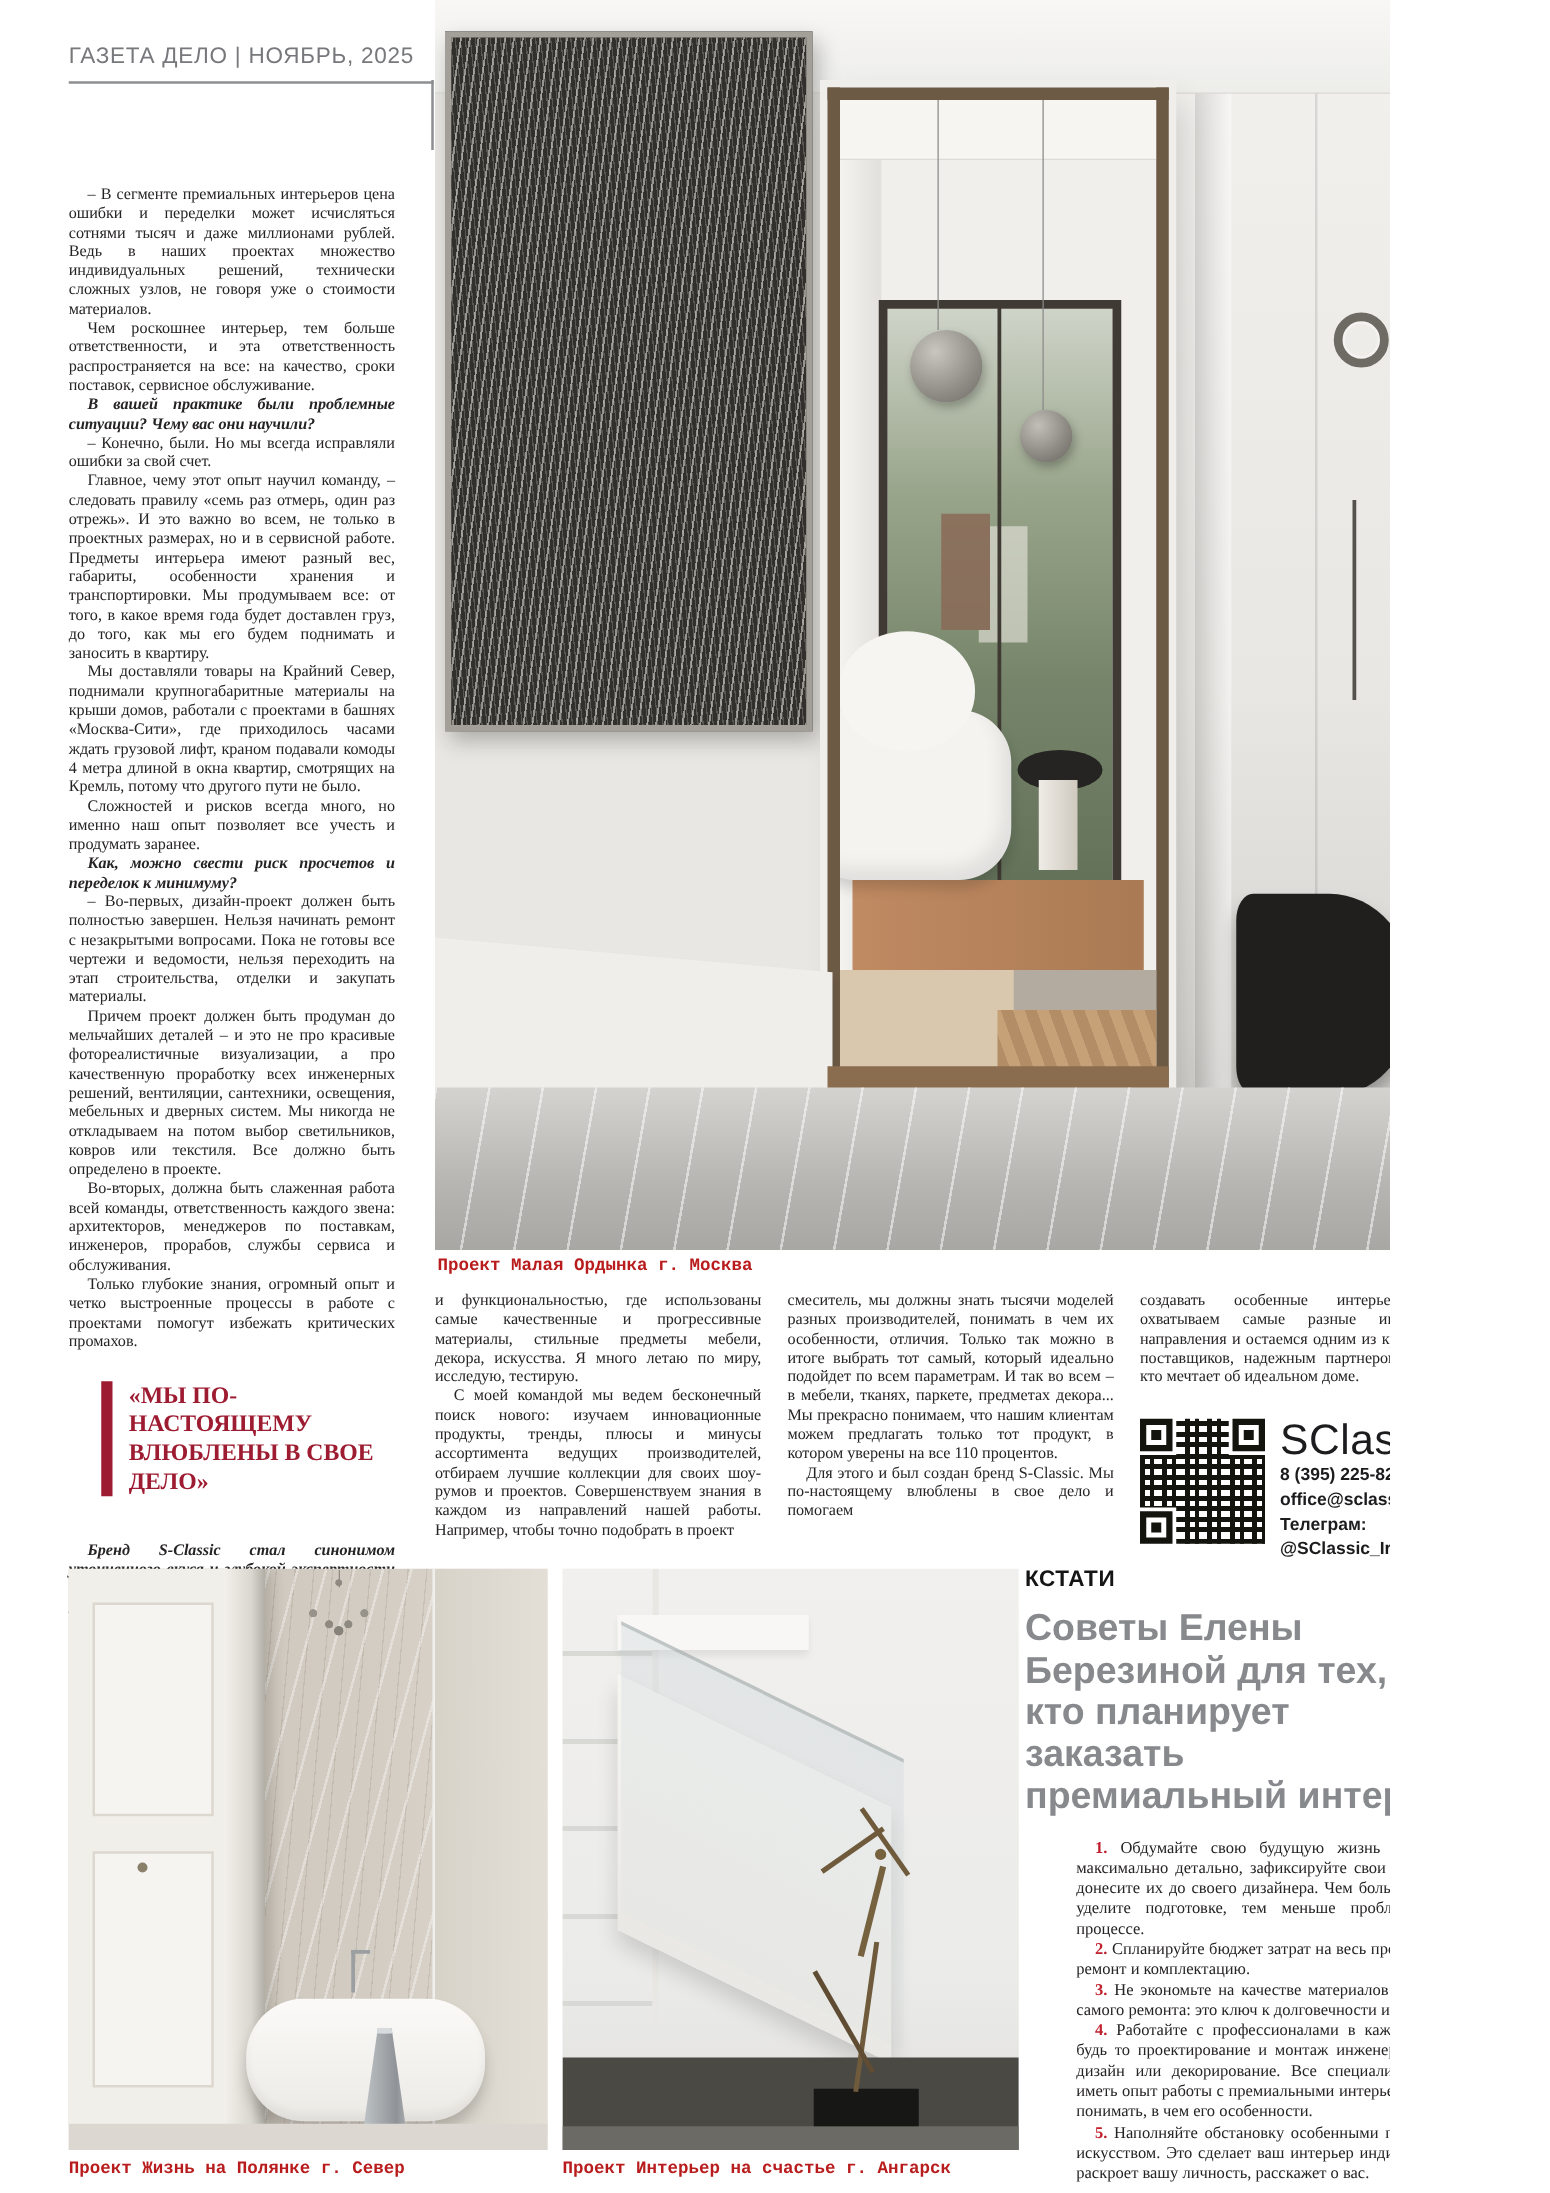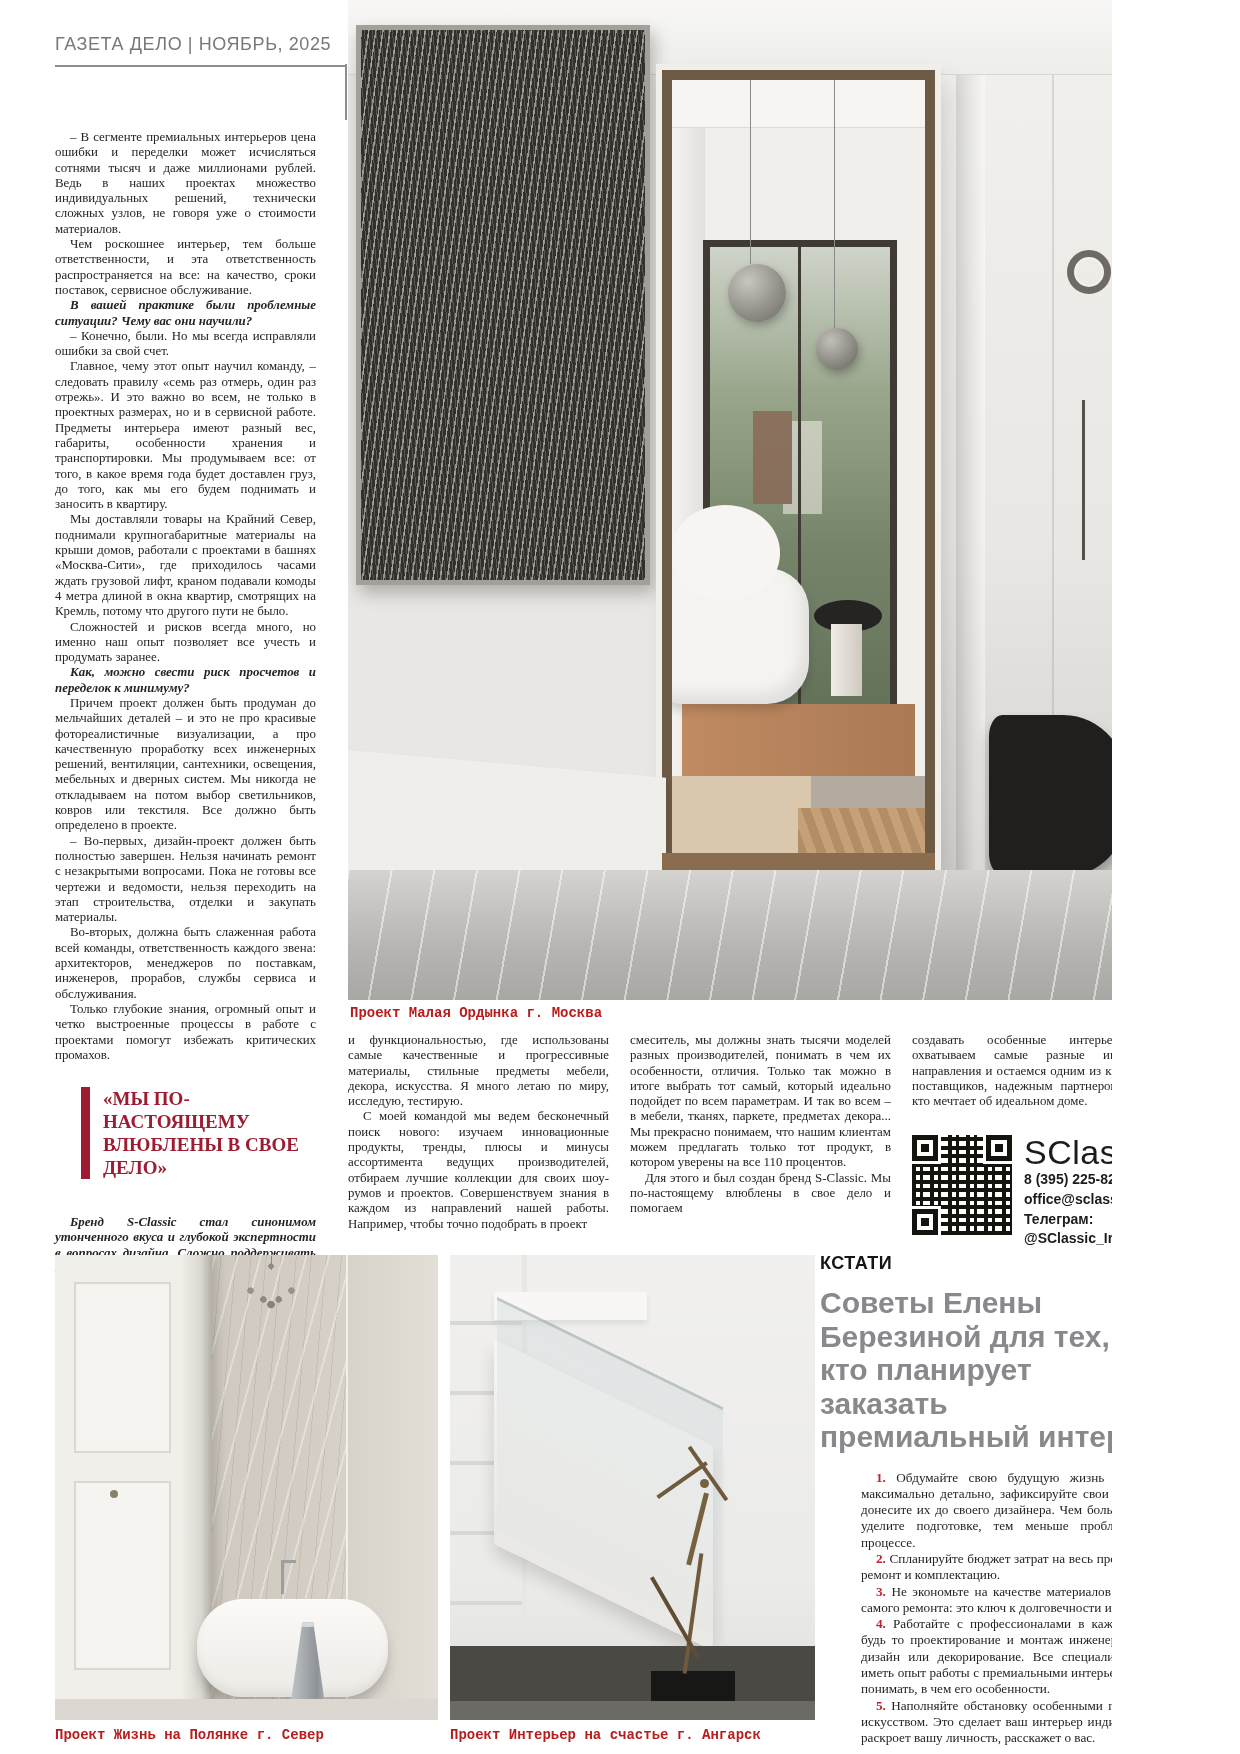--- a/index.html
+++ b/index.html
@@ -15,21 +15,21 @@
         font-family:"Liberation Serif",serif;color:var(--text-ink);}
 
   
   .masthead-title{position:absolute;left:55px;top:34px;width:292px;padding-bottom:10px;
         border-bottom:2px solid #8d8e90;font-family:"Liberation Sans",sans-serif;
         font-size:18px;letter-spacing:.6px;color:var(--masthead-gray);white-space:nowrap;}
   .masthead-tick{position:absolute;left:345px;top:64px;width:2px;height:56px;background:#8d8e90;}
 
   
   .col{position:absolute;}
-  .col-1{left:55px;top:130px;width:261px;}
+  .col-1{left:55px;top:148px;width:261px;}
   .col-a{left:348px;top:1033px;width:261px;}
   .col-b{left:630px;top:1033px;width:261px;}
   .col-c{left:912px;top:1033px;width:262px;}
   .para{font-size:12.9px;line-height:15.3px;text-align:justify;text-indent:15px;
         hyphens:auto;-webkit-hyphens:auto;}
   .para.question{font-weight:bold;font-style:italic;}
   .para.continuation{text-indent:0;}
 
   .pullquote{margin:24px 0 36px 26px;border-left:9px solid var(--accent-red);
         padding-left:13px;font-weight:bold;font-size:19px;line-height:23px;
@@ -217,22 +217,22 @@
   <section class="col col-1">
     <div>
         <p class="para normal">– В сегменте премиальных интерьеров цена ошибки и переделки может исчисляться сотнями тысяч и даже миллионами рублей. Ведь в наших проектах множество индивидуальных решений, технически сложных узлов, не говоря уже о стоимости материалов.</p>
         <p class="para normal">Чем роскошнее интерьер, тем больше ответственности, и эта ответственность распространяется на все: на качество, сроки поставок, сервисное обслуживание.</p>
         <p class="para question">В вашей практике были проблемные ситуации? Чему вас они научили?</p>
         <p class="para normal">– Конечно, были. Но мы всегда исправляли ошибки за свой счет.</p>
         <p class="para normal">Главное, чему этот опыт научил команду, – следовать правилу «семь раз отмерь, один раз отрежь». И это важно во всем, не только в проектных размерах, но и в сервисной работе. Предметы интерьера имеют разный вес, габариты, особенности хранения и транспортировки. Мы продумываем все: от того, в какое время года будет доставлен груз, до того, как мы его будем поднимать и заносить в квартиру.</p>
         <p class="para normal">Мы доставляли товары на Крайний Север, поднимали крупногабаритные материалы на крыши домов, работали с проектами в башнях «Москва-Сити», где приходилось часами ждать грузовой лифт, краном подавали комоды 4 метра длиной в окна квартир, смотрящих на Кремль, потому что другого пути не было.</p>
         <p class="para normal">Сложностей и рисков всегда много, но именно наш опыт позволяет все учесть и продумать заранее.</p>
         <p class="para question">Как, можно свести риск просчетов и переделок к минимуму?</p>
+        <p class="para normal">– Во-первых, дизайн-проект должен быть полностью завершен. Нельзя начинать ремонт с незакрытыми вопросами. Пока не готовы все чертежи и ведомости, нельзя переходить на этап строительства, отделки и закупать материалы.</p>
         <p class="para normal">Причем проект должен быть продуман до мельчайших деталей – и это не про красивые фотореалистичные визуализации, а про качественную проработку всех инженерных решений, вентиляции, сантехники, освещения, мебельных и дверных систем. Мы никогда не откладываем на потом выбор светильников, ковров или текстиля. Все должно быть определено в проекте.</p>
-        <p class="para normal">– Во-первых, дизайн-проект должен быть полностью завершен. Нельзя начинать ремонт с незакрытыми вопросами. Пока не готовы все чертежи и ведомости, нельзя переходить на этап строительства, отделки и закупать материалы.</p>
         <p class="para normal">Во-вторых, должна быть слаженная работа всей команды, ответственность каждого звена: архитекторов, менеджеров по поставкам, инженеров, прорабов, службы сервиса и обслуживания.</p>
         <p class="para normal">Только глубокие знания, огромный опыт и четко выстроенные процессы в работе с проектами помогут избежать критических промахов.</p>
       </div>
     <div class="pullquote">«МЫ ПО-НАСТОЯЩЕМУ ВЛЮБЛЕНЫ В СВОЕ ДЕЛО»</div>
     <div>
         <p class="para question">Бренд S-Classic стал синонимом утонченного вкуса и глубокой экспертности в вопросах дизайна. Сложно поддерживать эту планку?</p>
         <p class="para normal">– Вся моя жизнь посвящена созданию роскошных интерьеров с хорошим вкусом, где соблюден идеальный баланс между эстетикой</p>
       </div>
   </section>
 

